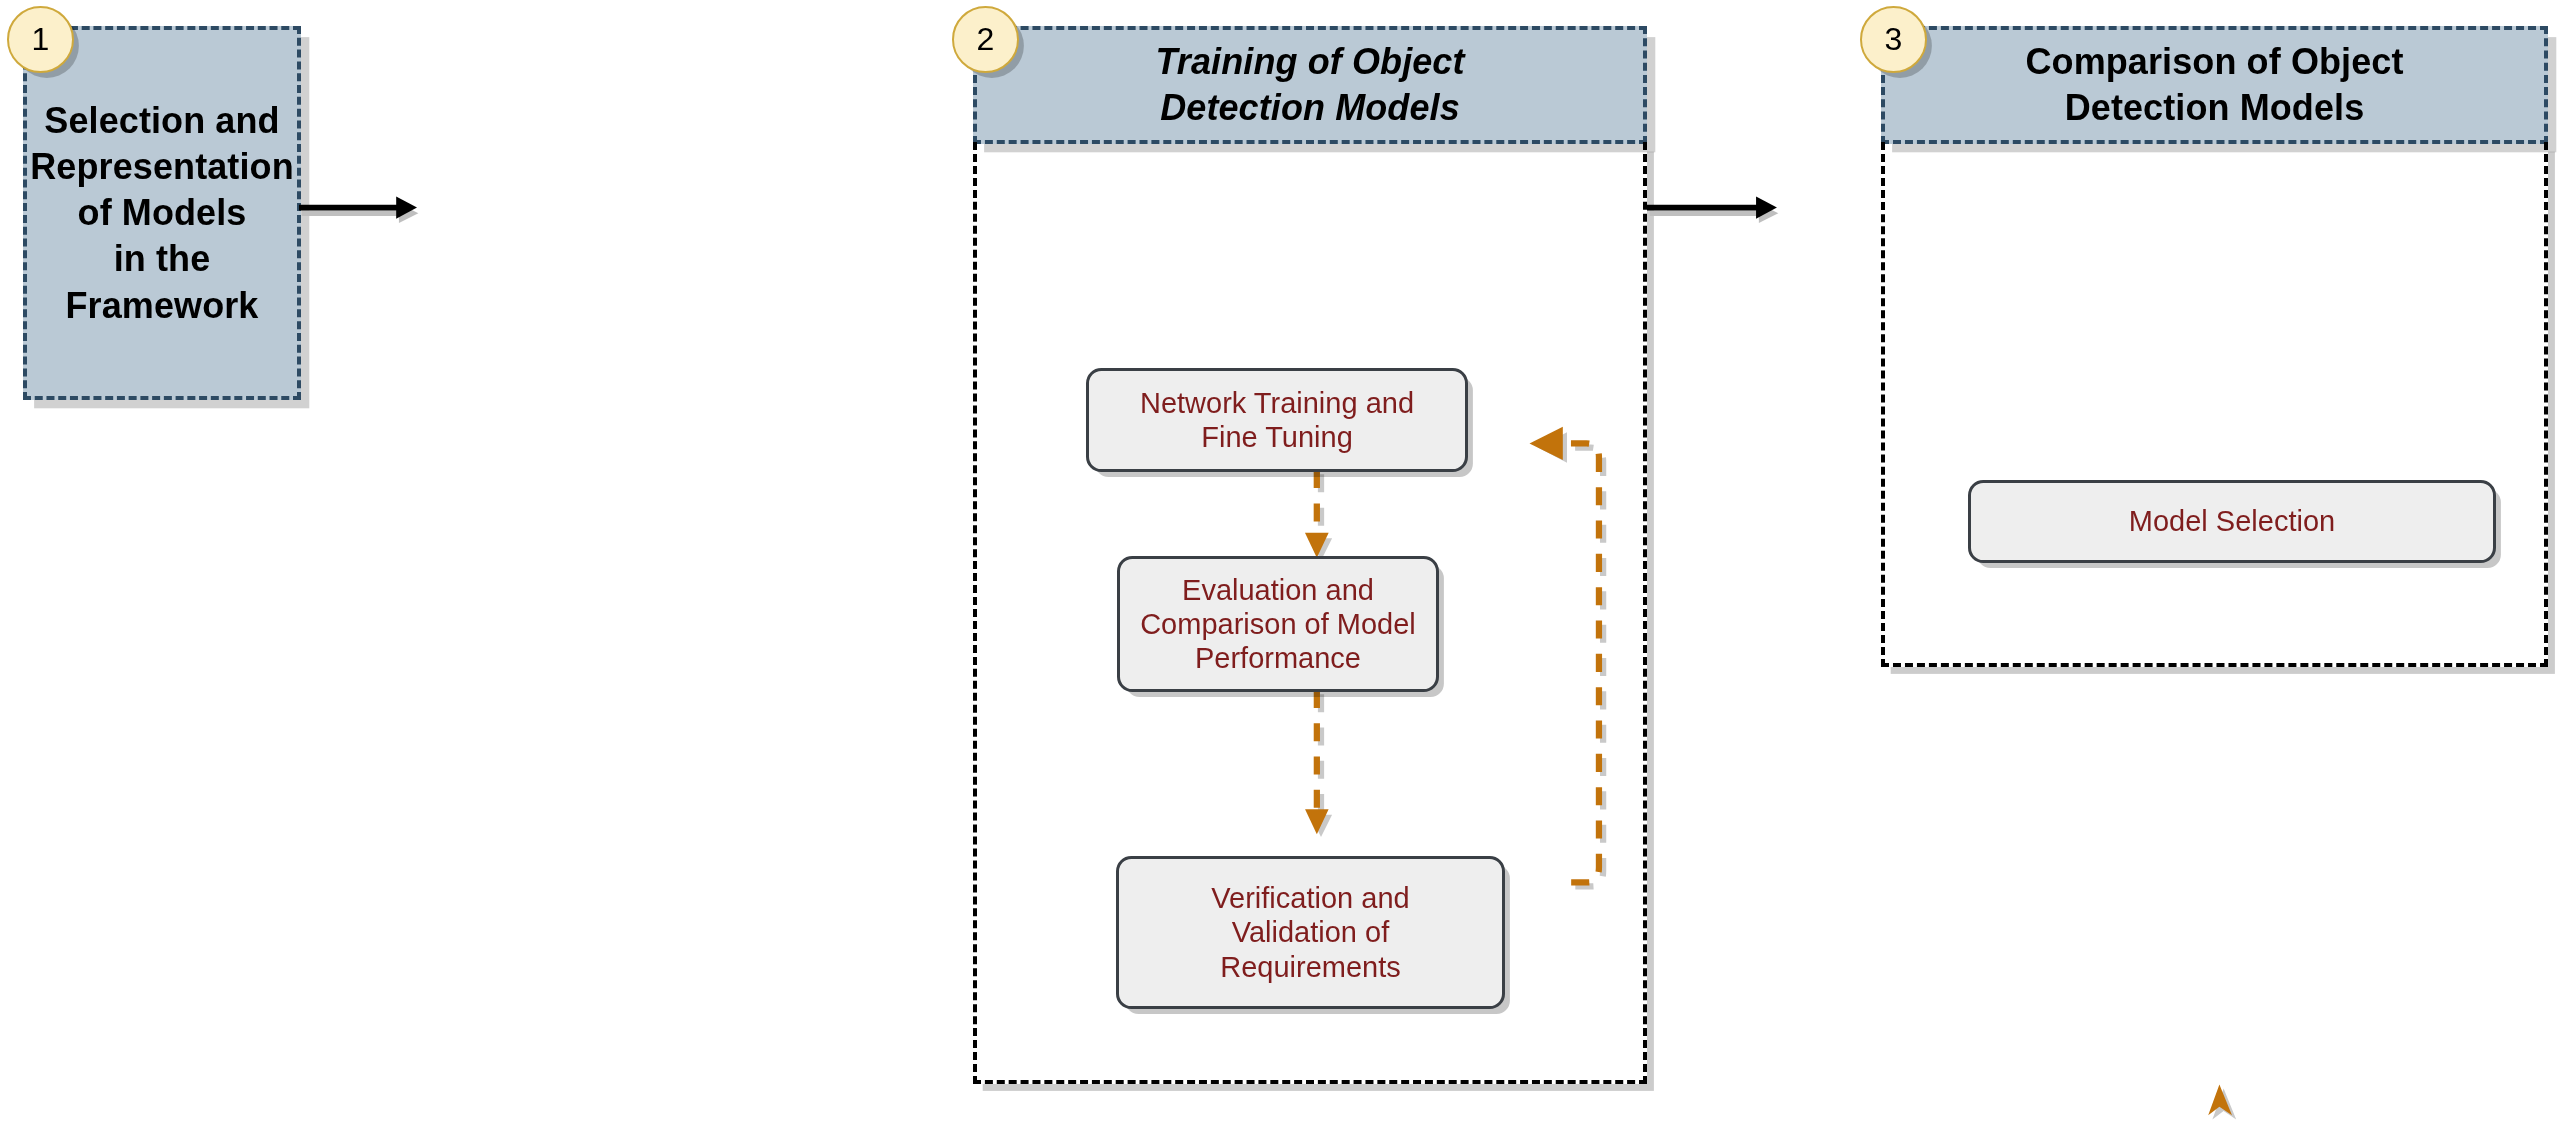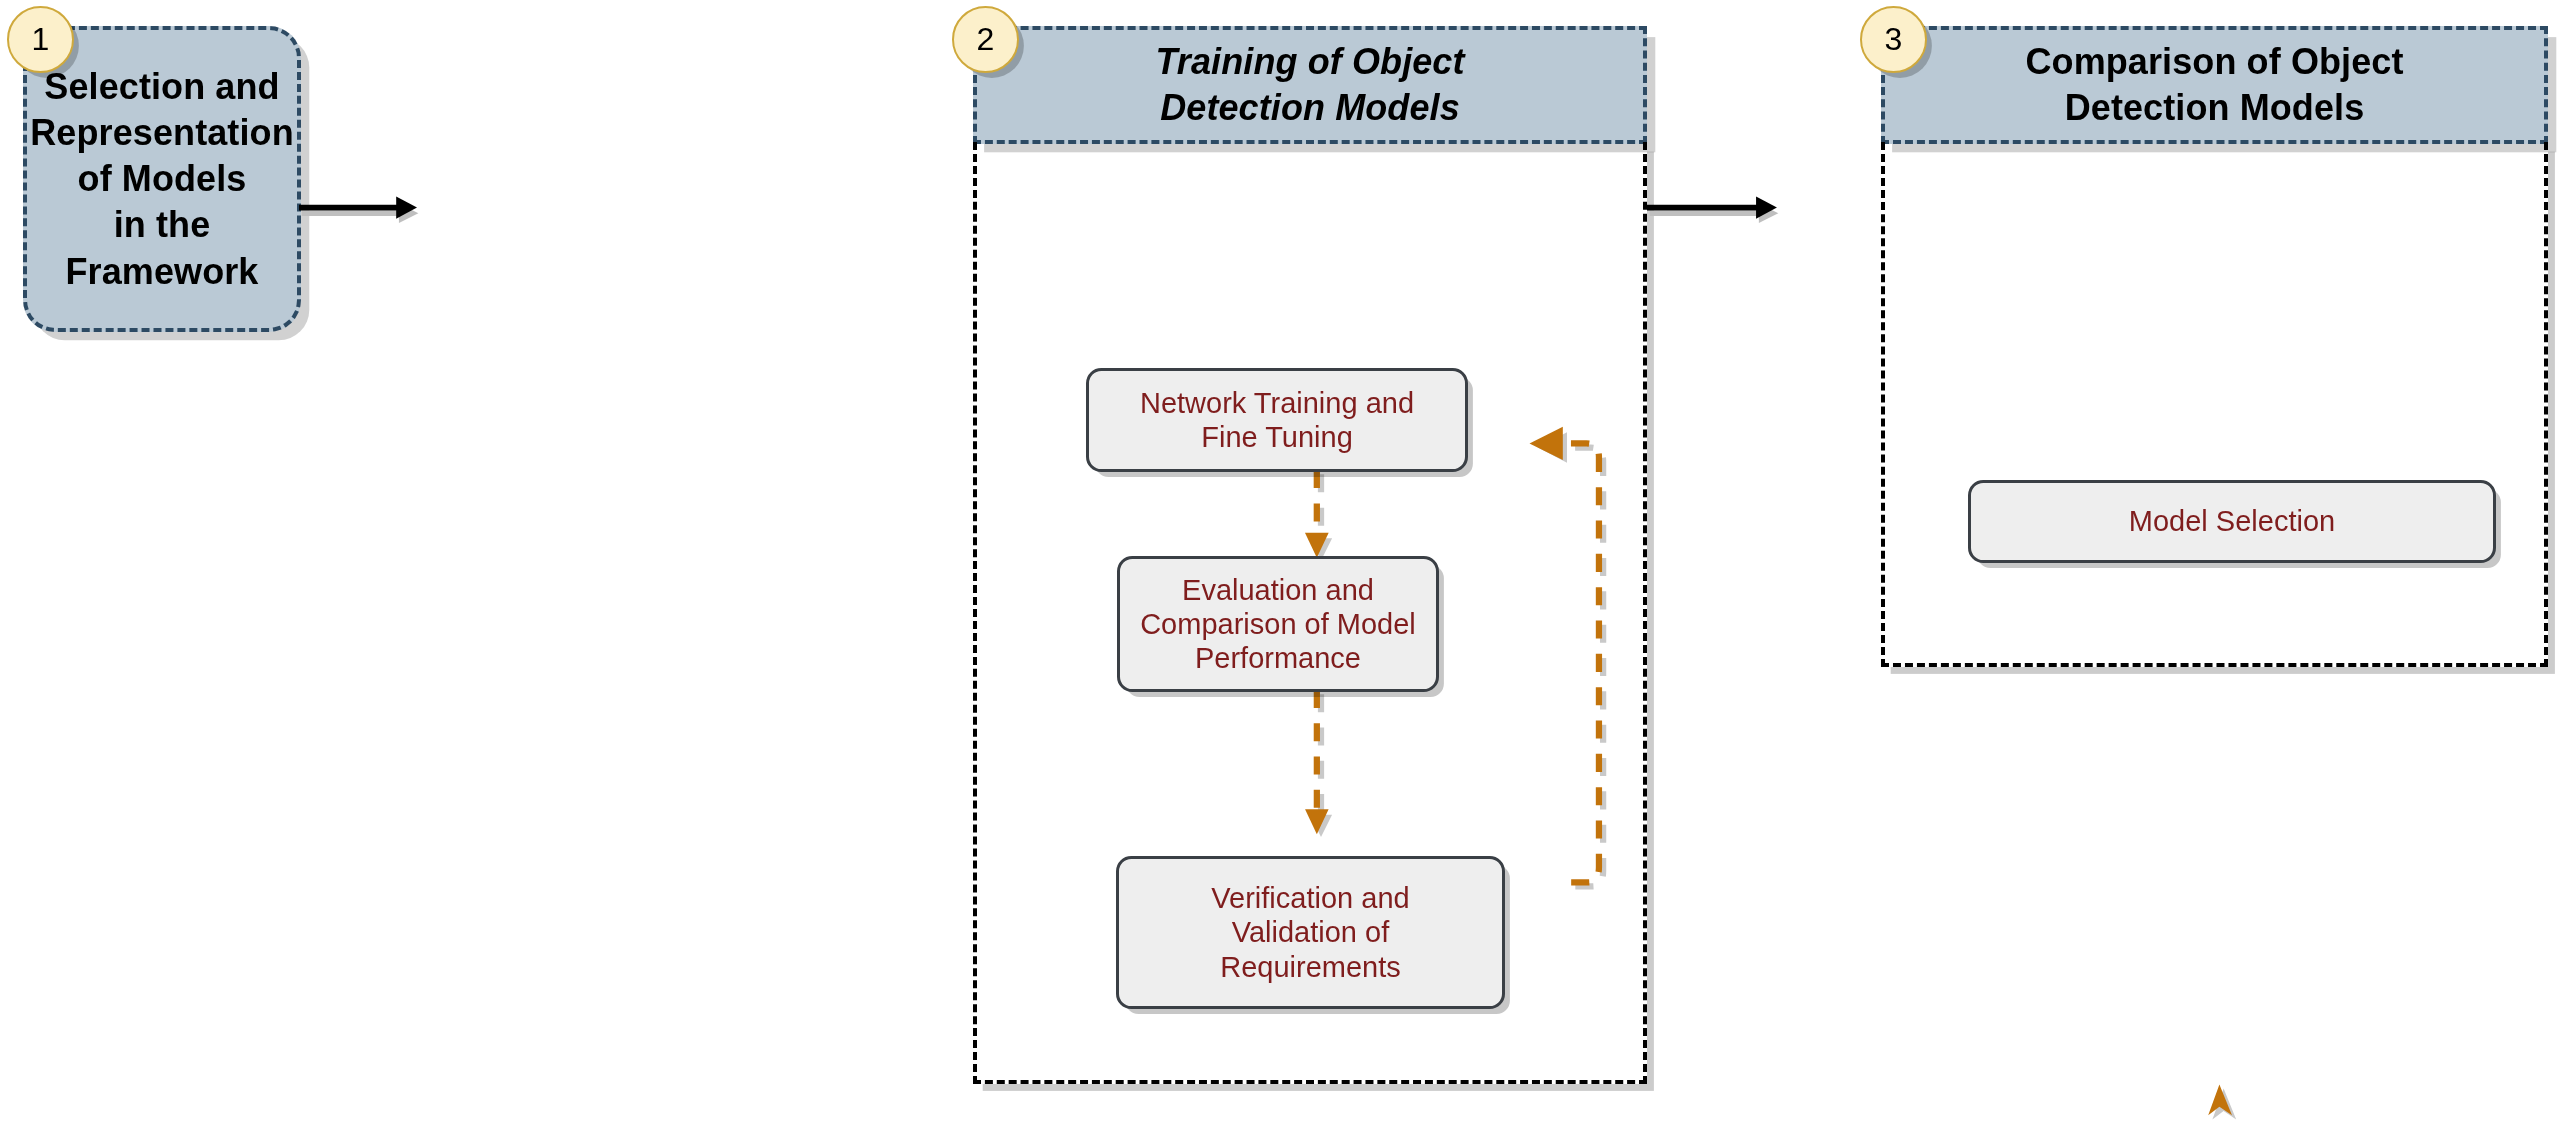--- a/index.html
+++ b/index.html
@@ -113,21 +113,21 @@
     position: absolute;
     z-index: 10;
   }
   .stray-arrowhead svg { display: block; overflow: visible; }
 </style>
 </head>
 <body>
 
 <div id="canvas">
 
-  <div class="phase-header" style="left:23px; top:26.4px; width:278px; height:306px;border-radius:32px;">
+  <div class="phase-header" style="left:23px; top:26.4px; width:278px; height:374px;">
     <div class="phase-header-title">Selection and
 Representation of Models
 in the Framework</div>
   </div>
   <div class="step-badge" style="left:7px; top:5.6px;">
     <span class="step-badge-number">1</span>
   </div>
 
   <div class="connector" style="left:299px; top:188px; width:118px; height:42px;">
     <svg width="118" height="42" viewBox="0 0 170 60">

